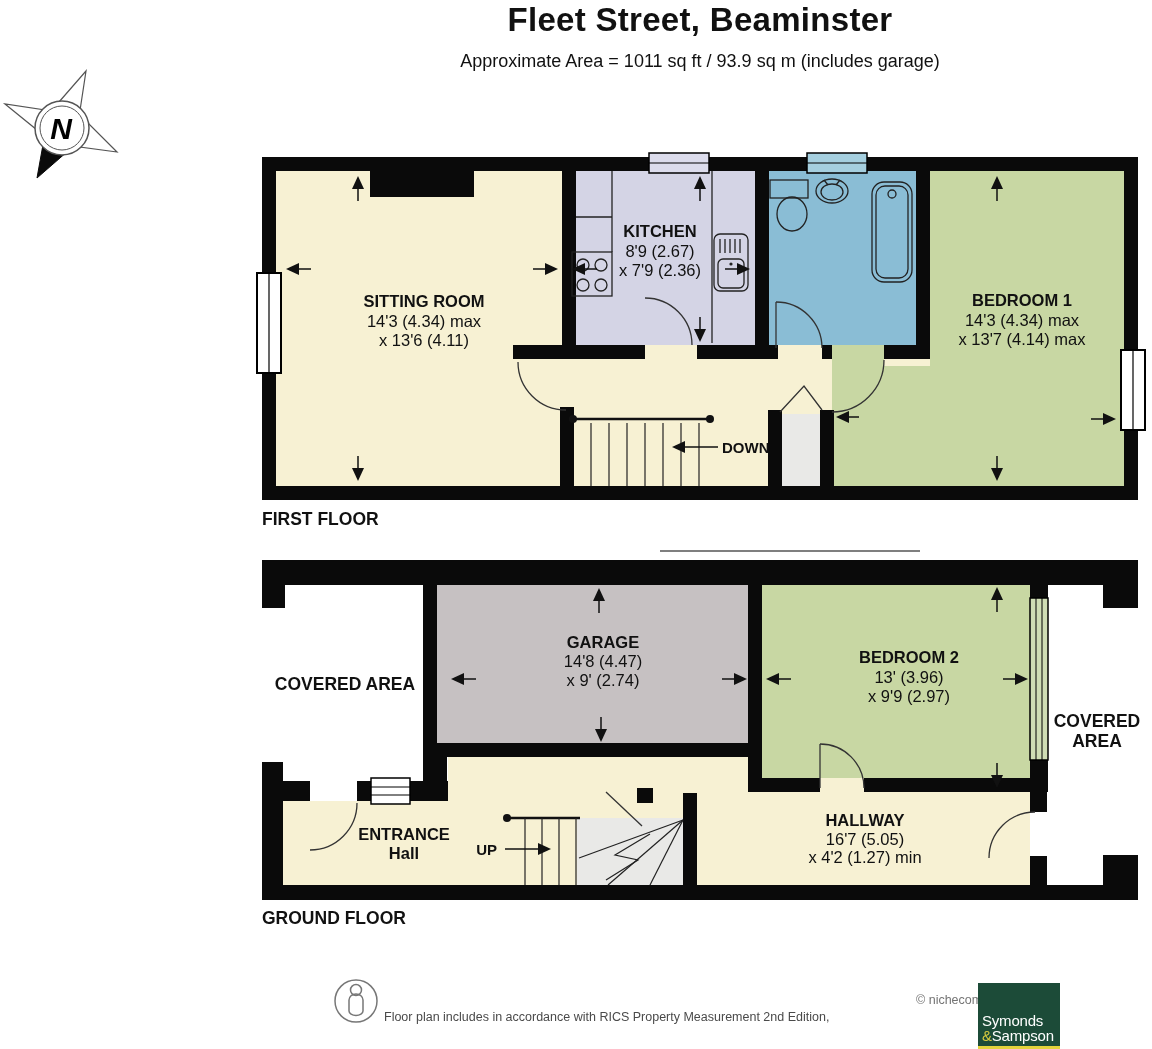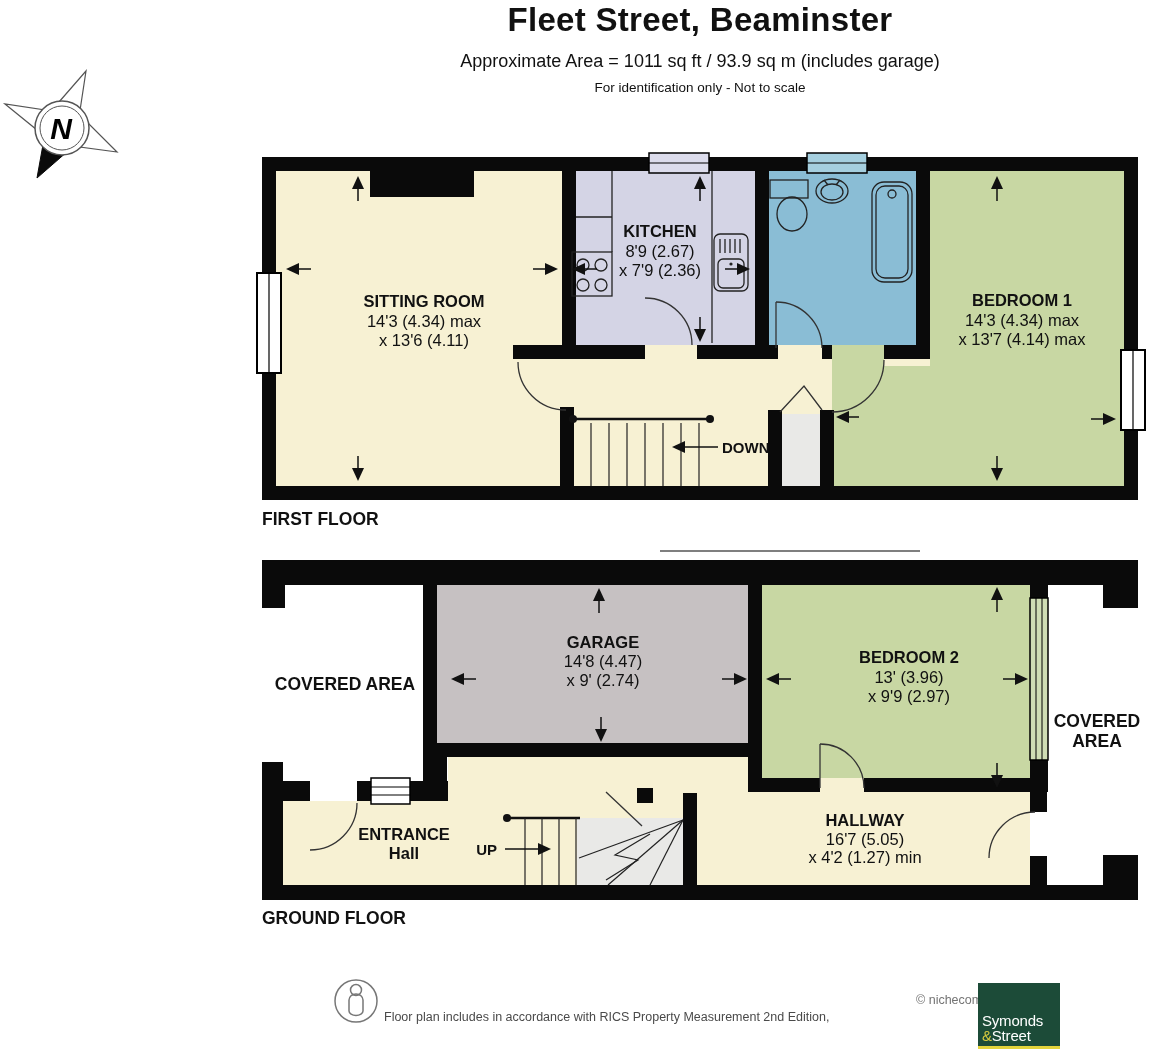--- a/index.html
+++ b/index.html
@@ -28,21 +28,20 @@
   .logo-text{position:absolute;left:4px;bottom:8px;color:#fff;font-size:15px;line-height:15px;letter-spacing:-0.2px;}
   .logo-amp{color:#d8ca3e;}
 </style>
 </head>
 <body>
 
 <div class="page">
 
   <div class="hdr hdr-title">Fleet Street, Beaminster</div>
   <div class="hdr hdr-sub">Approximate Area = 1011 sq ft / 93.9 sq m (includes garage)</div>
-  <div class="hdr hdr-note">For identification only - Not to scale</div>
 
   <svg class="plan-svg" width="1152" height="1049" viewBox="0 0 1152 1049">
 
     <g>
       <polygon points="86,71 52,110 79,117" fill="#fff" stroke="#555" stroke-width="1.2"></polygon>
       <polygon points="117,152 84,119 80,147" fill="#fff" stroke="#555" stroke-width="1.2"></polygon>
       <polygon points="5,104 42,134 45,110" fill="#fff" stroke="#555" stroke-width="1.2"></polygon>
       <polygon points="37,178 44,139 68,151" fill="#0a0a0a" stroke="#0a0a0a"></polygon>
       <circle cx="62" cy="128" r="27" fill="#fff" stroke="#555" stroke-width="1.5"></circle>
       <circle cx="62" cy="128" r="22" fill="#fff" stroke="#555" stroke-width="1"></circle>
@@ -307,18 +306,18 @@
   <div class="footer-text">
     <div>Floor plan includes in accordance with RICS Property Measurement 2nd Edition,</div>
     
     
   </div>
   <div class="copyright">© nichecom 2025.</div>
 
   <div class="logo">
     <div class="logo-text">
       <div><span>Symonds</span></div>
-      <div><span class="logo-amp">&amp;</span><span>Street</span></div>
+      <div><span class="logo-amp">&amp;</span><span>Sampson</span></div>
     </div>
     <div class="logo-stripe"></div>
   </div>
 
 </div>
 
 </body></html>

